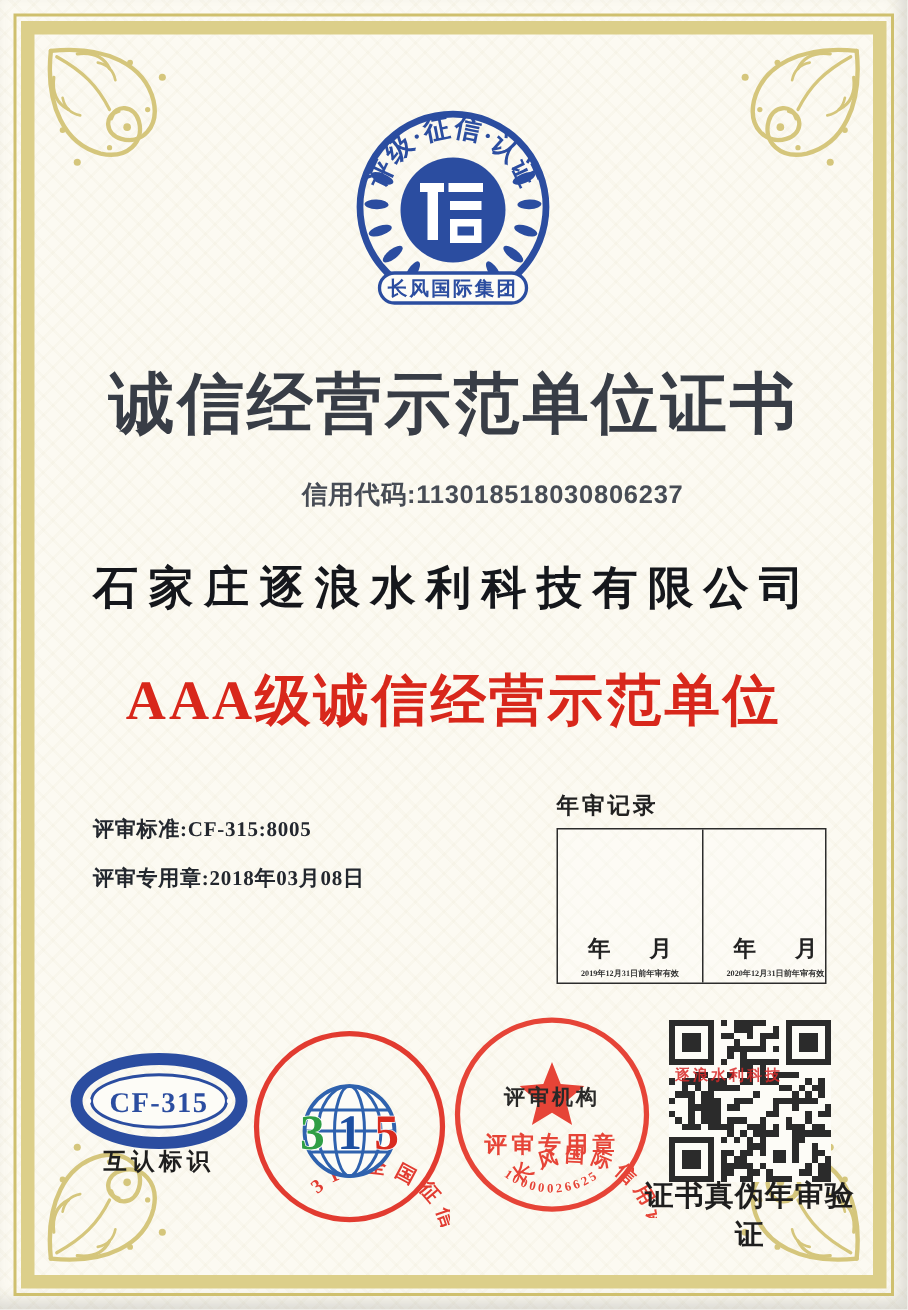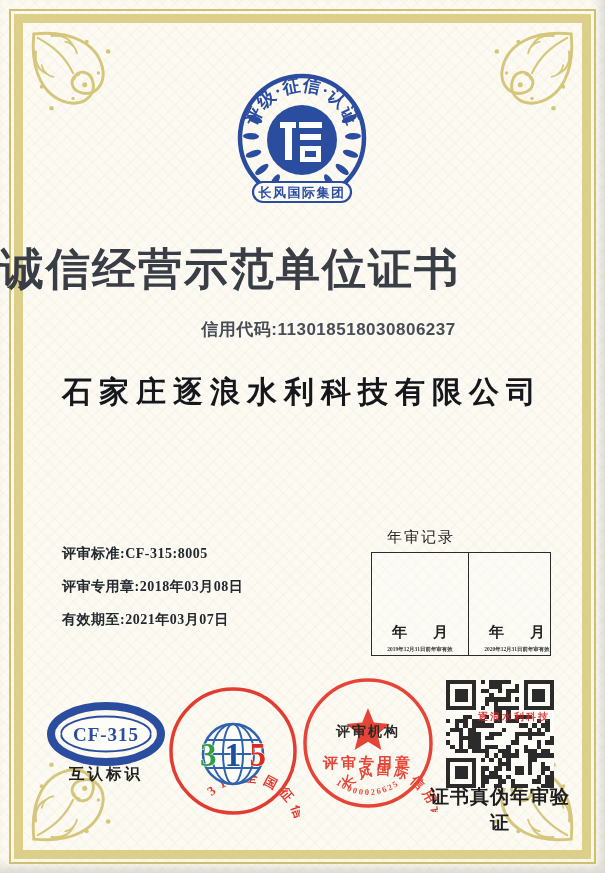--- a/index.html
+++ b/index.html
@@ -11,49 +11,49 @@
       repeating-linear-gradient(-45deg, rgba(205,195,150,.06) 0 2px, transparent 2px 9px);
     box-shadow:inset -5px -6px 10px rgba(110,110,105,.22);}
   .frame-outer{position:absolute;inset:9px;border:2px solid #cfc06e;pointer-events:none;}
   .frame-band{position:absolute;inset:14px;border:9px solid #dccf8a;pointer-events:none;}
   .fl{position:absolute;width:88px;height:88px;}
   .fl.tl{top:30px;left:30px;}
   .fl.tr{top:30px;right:30px;transform:scaleX(-1);}
   .fl.bl{bottom:30px;left:30px;transform:scaleY(-1);}
   .fl.br{bottom:30px;right:30px;transform:scale(-1,-1);}
   .emblem{position:absolute;left:217px;top:70px;width:170px;height:148px;}
-  .title{position:absolute;left:0;top:240px;width:100%;
+  .title{position:absolute;left:0;top:240px;width:100%;text-align:center;
     font-family:"Liberation Sans",sans-serif;font-weight:900;font-size:44px;
     letter-spacing:2px;color:#383d46;}
   .credit{position:absolute;left:0;top:318px;width:100%;text-align:center;
     transform:translateX(26px);font-family:"Liberation Sans",sans-serif;
     font-weight:bold;font-size:17px;color:#474c55;letter-spacing:.5px;}
   .company{position:absolute;left:0;top:372px;width:100%;text-align:center;
     font-family:"Liberation Sans",sans-serif;font-weight:800;font-size:30px;
     letter-spacing:7px;color:#15171c;}
   .rating{position:absolute;left:0;top:442px;width:100%;text-align:center;
     font-weight:800;font-size:37px;letter-spacing:2px;color:#d8271b;}
   .details{position:absolute;left:62px;top:537px;list-style:none;margin:0;padding:0;}
   .details li{font-weight:bold;font-size:14px;color:#23272e;line-height:33px;letter-spacing:.5px;}
   .review{position:absolute;left:371px;top:528px;width:180px;}
-  .review-title{font-weight:normal;font-size:15px;color:#222;letter-spacing:2px;margin-bottom:5px;margin-left:16px;}
+  .review-title{font-weight:bold;font-size:15px;color:#222;letter-spacing:2px;margin-bottom:5px;}
   .review-table{display:flex;border:1.5px solid #2c2c2c;height:102px;background:rgba(255,255,255,.25);}
   .review-cell{flex:1;display:flex;flex-direction:column;justify-content:flex-end;
     align-items:center;padding-bottom:2px;}
   .review-cell + .review-cell{border-left:1.5px solid #2c2c2c;}
   .ym{display:flex;gap:26px;font-weight:bold;font-size:15px;color:#222;}
   .note{font-size:8px;color:#333;font-weight:bold;white-space:nowrap;
     transform:scale(.68);transform-origin:center bottom;}
   .seal-cf{position:absolute;left:46px;top:702px;width:120px;height:64px;}
   .cap-cf{position:absolute;left:46px;top:764px;width:120px;text-align:center;
     font-weight:bold;font-size:15.5px;color:#1e1e1e;letter-spacing:3px;font-family:Liberation Mono, monospace;}
   .seal-globe{position:absolute;left:166px;top:684px;width:134px;height:134px;}
   .seal-star{position:absolute;left:298px;top:672px;width:140px;height:140px;opacity:.94;}
   .qr-wrap{position:absolute;left:446px;top:680px;width:108px;height:108px;}
-  .qr-overlay{position:absolute;left:4px;top:30px;width:100px;text-align:right;
+  .qr-overlay{position:absolute;left:4px;top:30px;width:100px;text-align:left;
     font-size:10px;color:rgba(215,40,40,.85);font-weight:bold;letter-spacing:2px;}
   .cap-qr{position:absolute;left:424px;top:784px;width:152px;text-align:center;
     font-weight:bold;font-size:19px;color:#1e1e1e;letter-spacing:1px;}
   svg text{font-family:"Liberation Serif",serif;}
 </style>
 </head>
 <body>
 
 <div class="page">
 
@@ -124,25 +124,25 @@
       <rect x="83" y="76" width="21" height="16"></rect>
     </g>
     <rect x="88" y="81" width="11" height="6" fill="#2b4da0"></rect>
     <rect x="36" y="112" width="98" height="20" rx="10" fill="#fdfcf7" stroke="#2b4da0" stroke-width="2.2"></rect>
     <text x="85" y="126.5" text-anchor="middle" font-size="13" font-weight="bold" fill="#2b4da0" letter-spacing="1.5">长风国际集团</text>
   </svg>
 
   <div class="title">诚信经营示范单位证书</div>
   <div class="credit">信用代码:113018518030806237</div>
   <div class="company">石家庄逐浪水利科技有限公司</div>
+  <div class="rating">AAA级诚信经营示范单位</div>
 
   <ul class="details">
     <li>评审标准:CF-315:8005</li>
     <li>评审专用章:2018年03月08日</li>
-    <li>有效期至:2021年03月07日</li>
   </ul>
 
   <div class="review">
     <div class="review-title">年审记录</div>
     <div class="review-table">
       <div class="review-cell">
         <div class="ym">
           <span>年</span>
           <span>月</span>
         </div>

